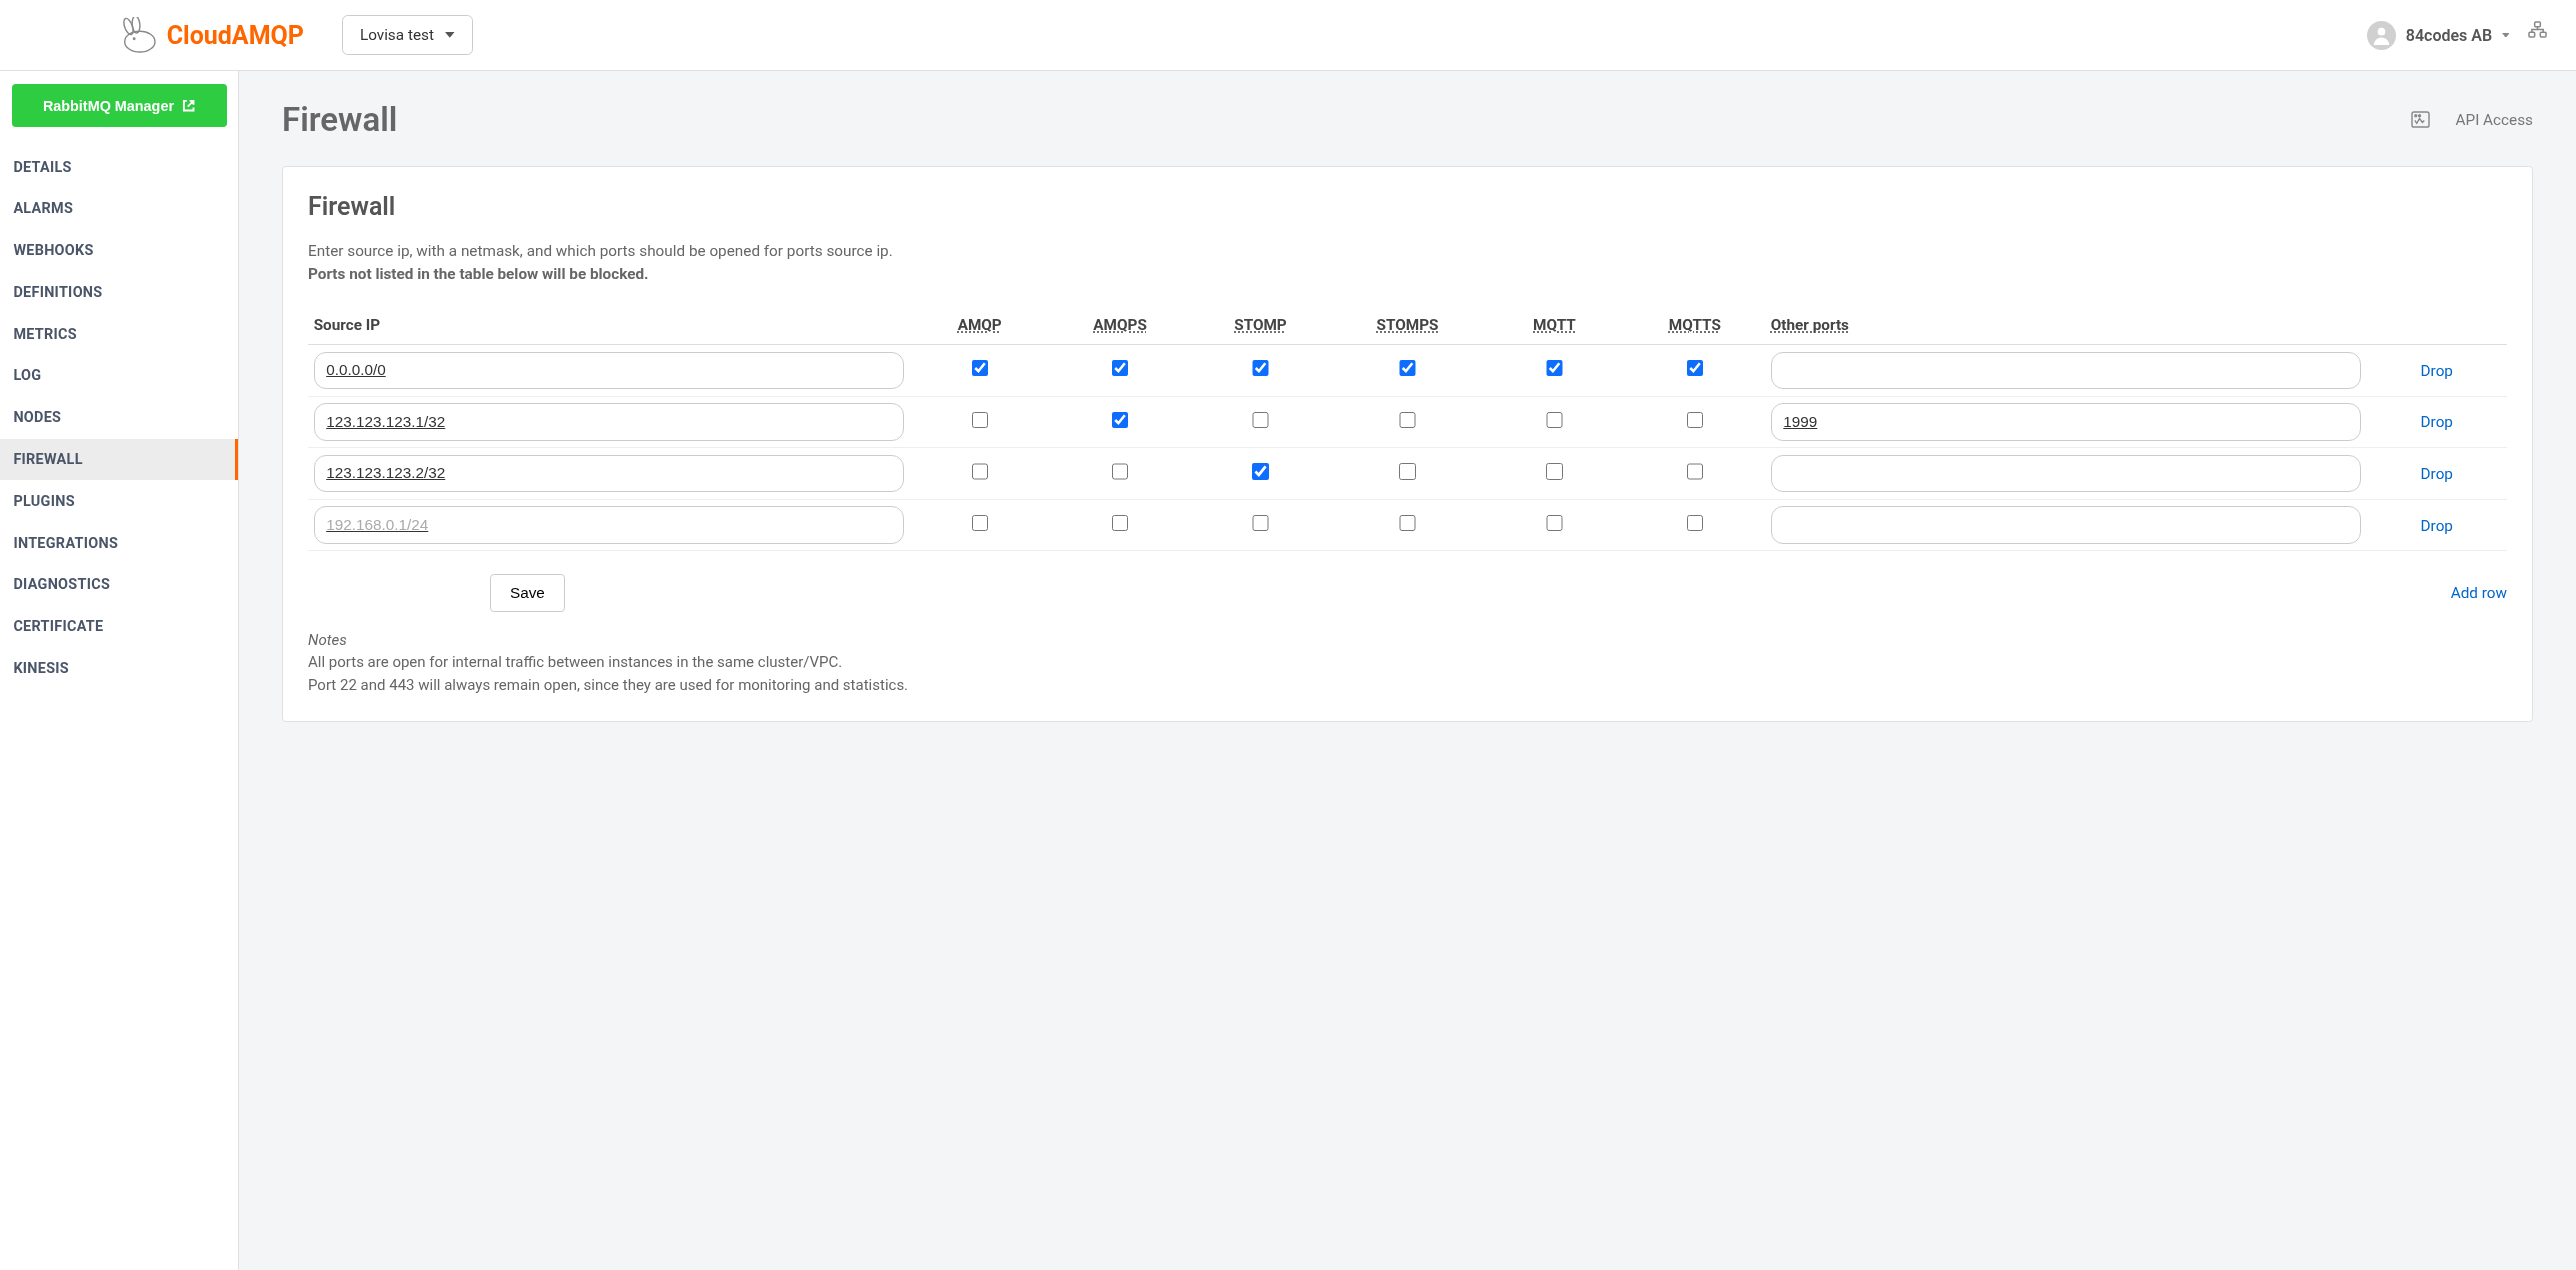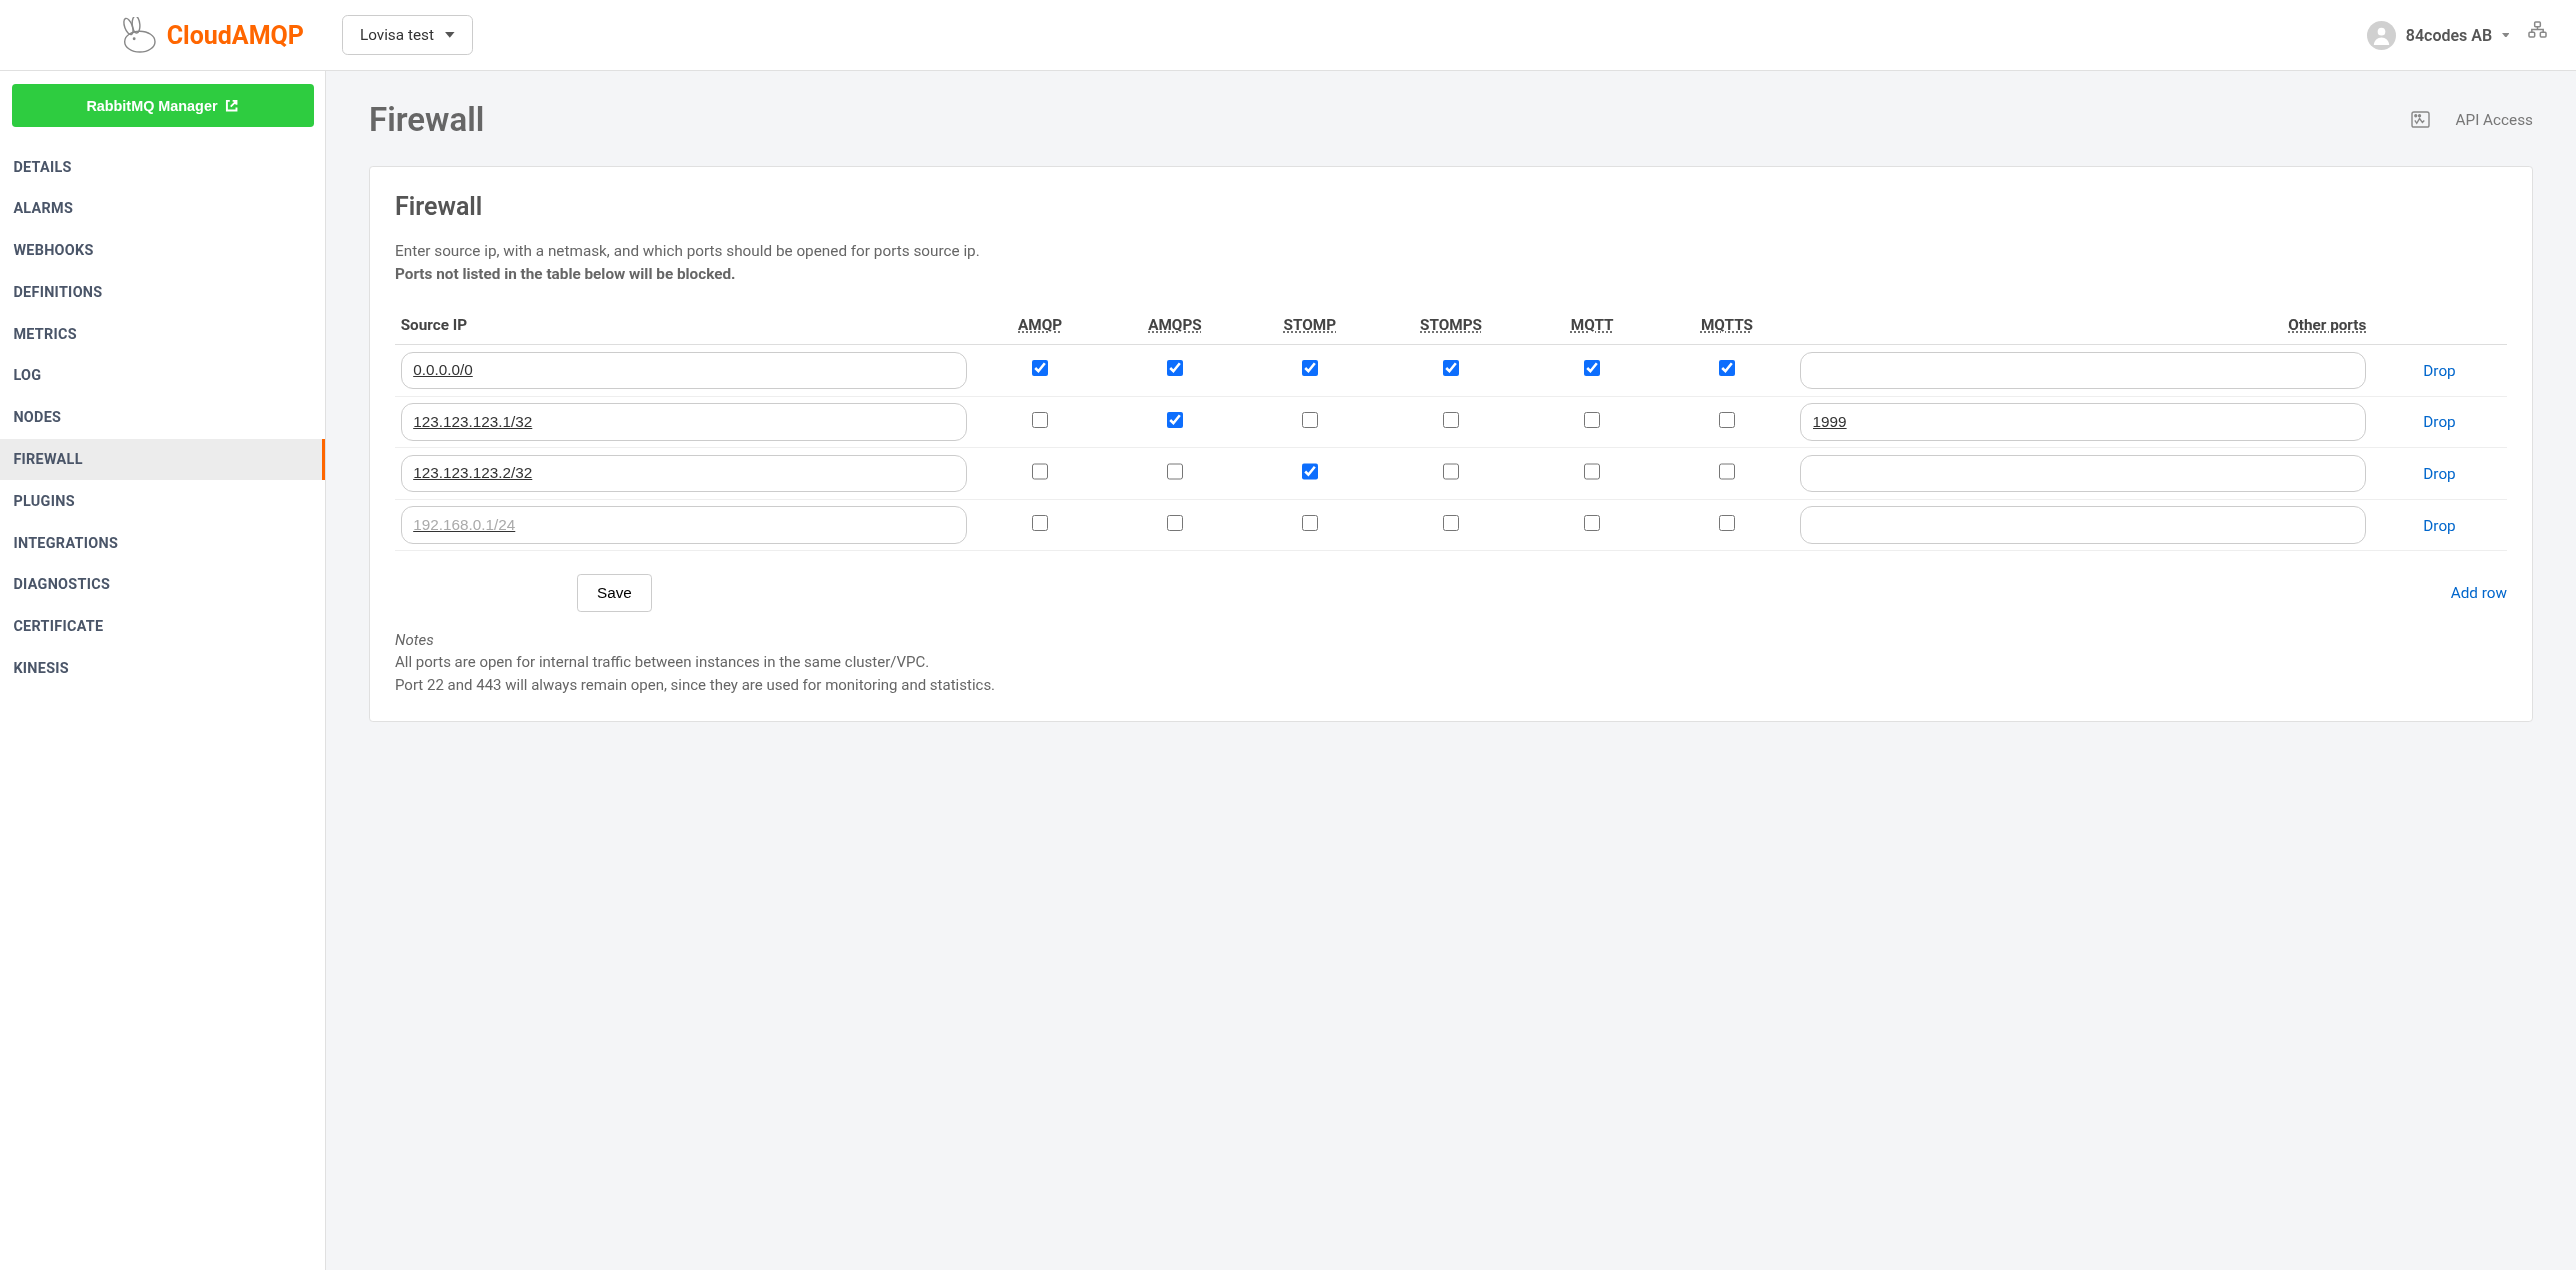--- a/index.html
+++ b/index.html
@@ -10,21 +10,21 @@
     .logo { display: flex; align-items: center; font-size: 25px; font-weight: bold; color: #ff6600; margin-left: 96px; }
     .logo svg { margin-right: 7.7px; }
     .instance-select { margin-left: 38px; border: 1px solid #ccc; border-radius: 5.7px; padding: 9.6px 17px; background: #fff; cursor: pointer; display: flex; align-items: center; gap: 11.5px; font-size: 15.3px; }
     .header-right { margin-left: auto; display: flex; align-items: flex-start; gap: 19px; margin-right: 9.6px; }
     .account { display: flex; align-items: center; gap: 9.6px; cursor: pointer; font-weight: 600; color: #555; }
     .avatar-icon { width: 29px; height: 29px; background: #d0d0d0; border-radius: 50%; display: flex; align-items: center; justify-content: center; }
     .cluster-icon { color: #888; cursor: pointer; }
     
     
     .layout { display: flex; }
-    .sidebar { width: 326px; background: #fff; border-right: 1px solid #e0e0e0; min-height: calc(100vh - 71px); padding-top: 13.4px; }
+    .sidebar { width: 239px; background: #fff; border-right: 1px solid #e0e0e0; min-height: calc(100vh - 71px); padding-top: 13.4px; }
     .main { flex: 1; padding: 29px 43px; }
     
     
     .btn-green { background: #2ecc40; color: #fff; border: none; border-radius: 3.8px; padding: 13.4px 19px; font-weight: bold; font-size: 14.4px; display: inline-flex; align-items: center; gap: 7.7px; margin: 0 11.5px 19px 11.5px; cursor: pointer; width: calc(100% - 23px); justify-content: center; }
     .nav-item { display: block; padding: 12.4px 13.4px; font-weight: 700; font-size: 14.4px; color: #4a5568; cursor: pointer; text-transform: uppercase; letter-spacing: 0.3px; }
     .nav-item.active { background: #ececec; border-right: 3.8px solid #ff6600; }
     
     
     .page-title-row { display: flex; justify-content: space-between; align-items: center; margin-bottom: 27px; }
     .page-title { font-size: 33px; color: #666; font-weight: 600; }
@@ -150,21 +150,21 @@
       <table>
         <thead>
           <tr>
             <th class="col-ip">Source IP</th>
             <th class="proto col-proto">AMQP</th>
             <th class="proto col-proto">AMQPS</th>
             <th class="proto col-proto">STOMP</th>
             <th class="proto col-proto">STOMPS</th>
             <th class="proto col-proto">MQTT</th>
             <th class="proto col-proto">MQTTS</th>
-            <th class="proto col-other" style="text-align:right">Other ports</th>
+            <th class="proto col-other" style="text-align:left">Other ports</th>
             <th class="col-drop"></th>
           </tr>
         </thead>
         <tbody id="firewall-rows">
             <tr>
               <td><input class="ip-input" type="text" value="0.0.0.0/0" style=""></td>
               <td class="cb"><input type="checkbox" checked="" style=""></td>
               <td class="cb"><input type="checkbox" checked="" style=""></td>
               <td class="cb"><input type="checkbox" checked="" style=""></td>
               <td class="cb"><input type="checkbox" checked="" style=""></td>

